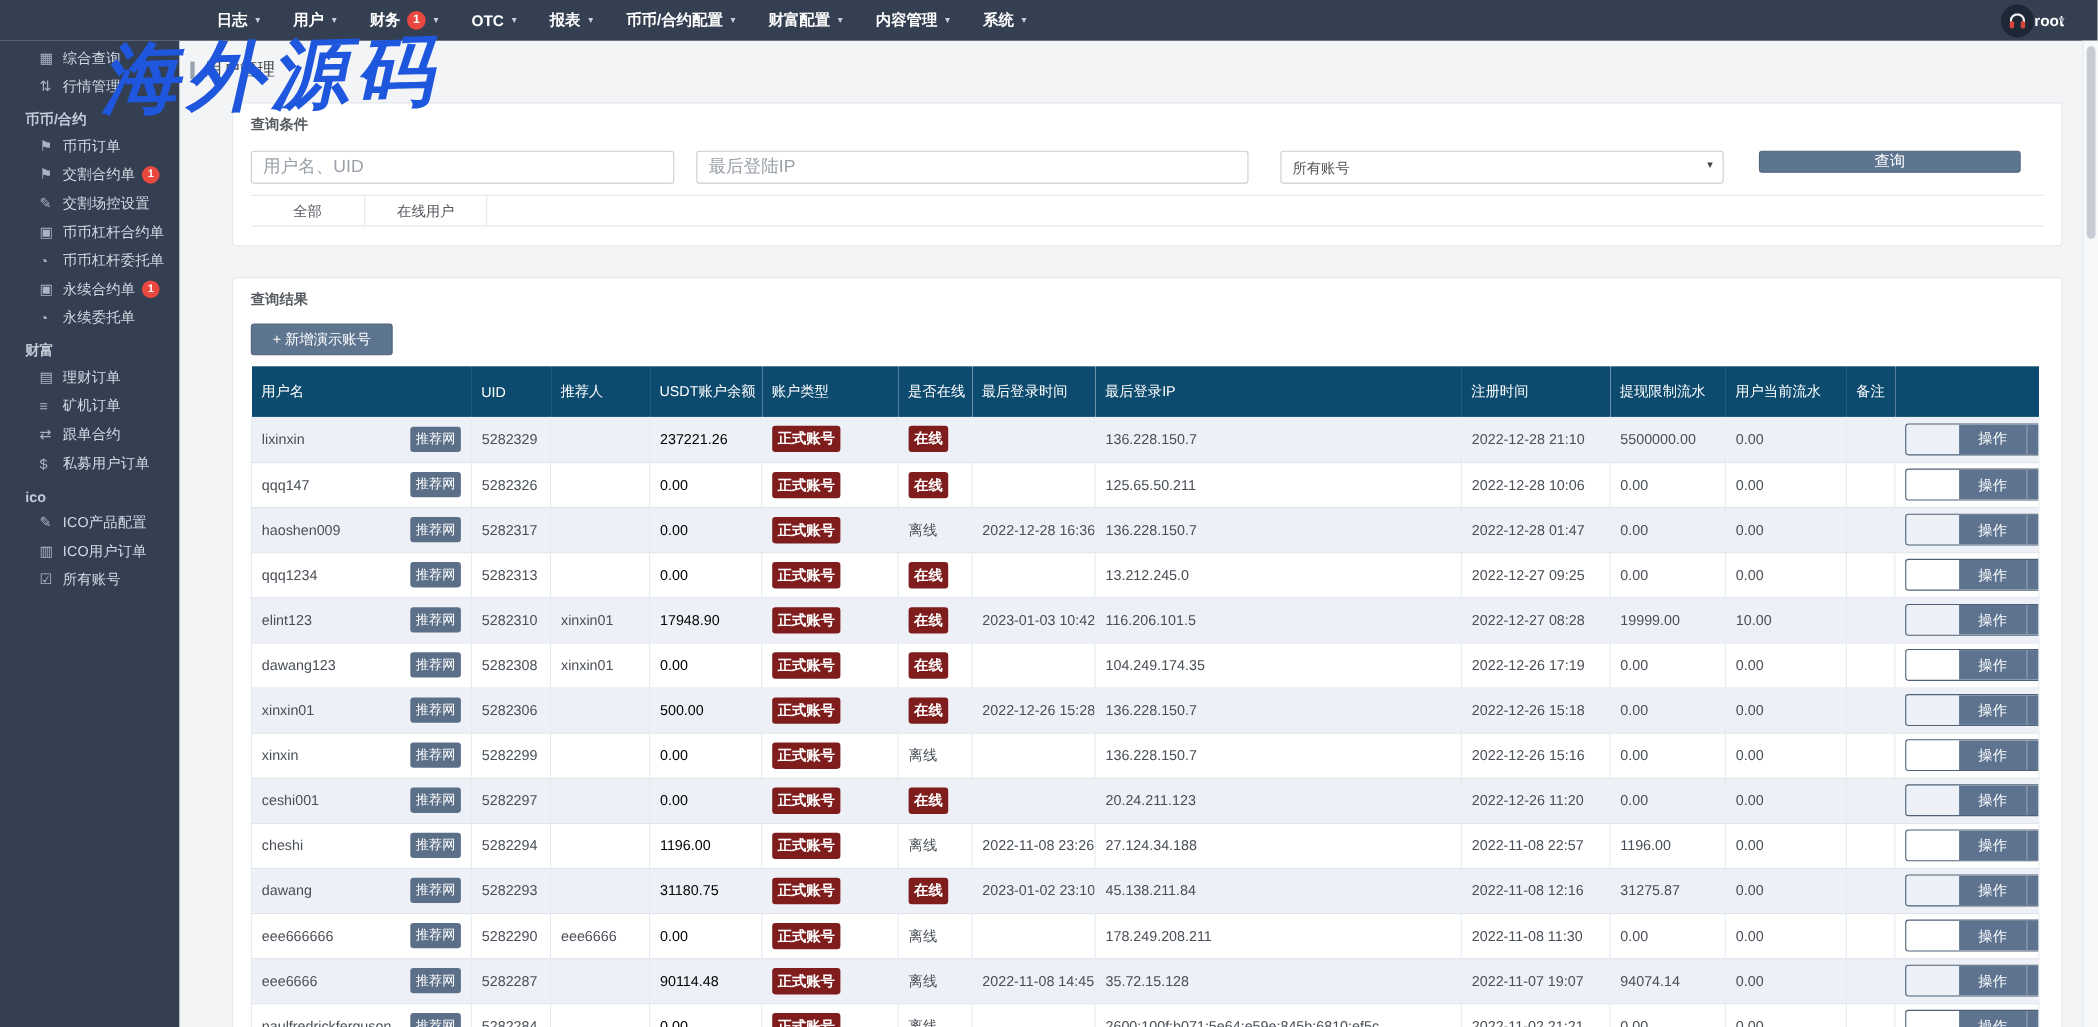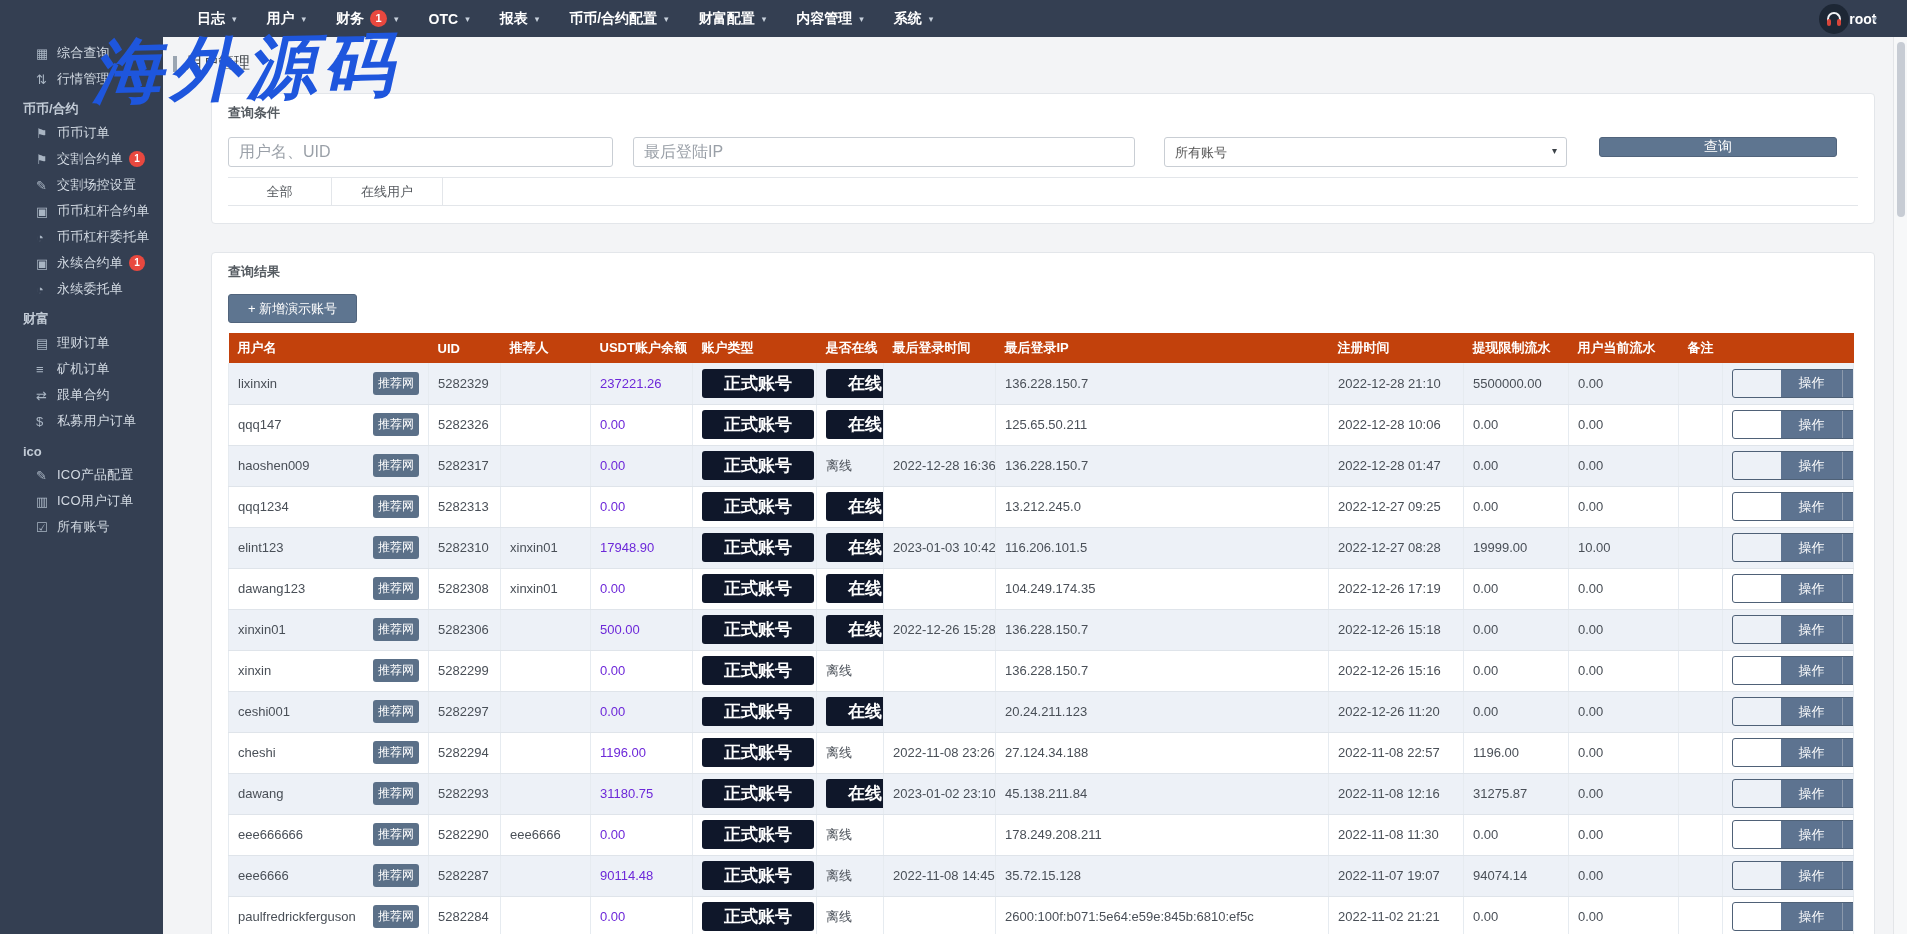--- a/index.html
+++ b/index.html
@@ -67,31 +67,31 @@
   .tab-strip { position:absolute; left:16px; right:16px; top:83px; height:29px;
     border-top:1px solid #e3e6ea; border-bottom:1px solid #e3e6ea; display:flex; }
   .tab-cell { display:flex; align-items:center; justify-content:center; font-size:13px; color:#55595e;
     border-right:1px solid #e3e6ea; cursor:pointer; }
   .tab-all { width:104px; } .tab-online { width:111px; }
 
   .btn-add { position:absolute; left:16px; top:41px; width:129px; height:29px; font-size:13px; }
 
   
   .user-table { position:absolute; left:16px; top:80px; width:1625px; border-collapse:collapse; table-layout:fixed; }
-  .user-table th { height:30px; background:#c2410c; color:#fff; font-size:13px; font-weight:700;
+  .user-table th { height:46px; background:#0c4a6e; color:#fff; font-size:13px; font-weight:400;
     text-align:left; padding:0 0 0 9px; overflow:hidden; white-space:nowrap; }
   .user-table td { height:41px; font-size:13px; color:#494f57; padding:0 4px 0 9px;
     border-bottom:1px solid #dfe4ea; border-right:1px solid #e6ebf0; border-left:1px solid #e6ebf0;
     overflow:hidden; white-space:nowrap; }
   .user-table tbody tr:nth-child(odd) { background:#edf1f7; }
   .u-cell { display:flex; align-items:center; justify-content:space-between; padding-right:5px; }
   .tag-badge { background:#5b7088; border-radius:3px; color:#fff; font-size:12px; padding:3px 5px; cursor:pointer; flex:none; }
-  .green-badge { background:#0f172a; border-radius:3px; color:#fff; font-size:17px; font-weight:700; padding:3px 22px; display:inline-block; }
+  .green-badge { background:#7f1d1d; border-radius:3px; color:#fff; font-size:13px; font-weight:700; padding:3px 5px; display:inline-block; }
   .offline-text { color:#4c525a; }
-  .balance-link { color:#6d28d9; cursor:pointer; }
+  .balance-link { color:#000000; cursor:pointer; }
   .op-group { display:inline-flex; height:29px; border:1px solid #4f6177; border-radius:3px; overflow:hidden; vertical-align:middle;padding-left:48px; }
   .op-main { width:62px; background:#5d7390; border:none; border-right:1px solid #8b99ac; color:#fff; font-size:13px; cursor:pointer; font-family:inherit; }
   .op-caret { width:29px; background:#5d7390; border:none; color:#fff; font-size:9px; cursor:pointer; }
 
   
   .scrollbar { position:absolute; right:0; top:37px; width:14px; height:897px; background:#f7f8f9; border-left:1px solid #e3e5e8; z-index:35; }
   .scroll-thumb { position:absolute; left:3px; top:5px; width:8px; height:175px; background:#c7ccd4; border-radius:4px; }
 </style>
 </head>
 <body>

